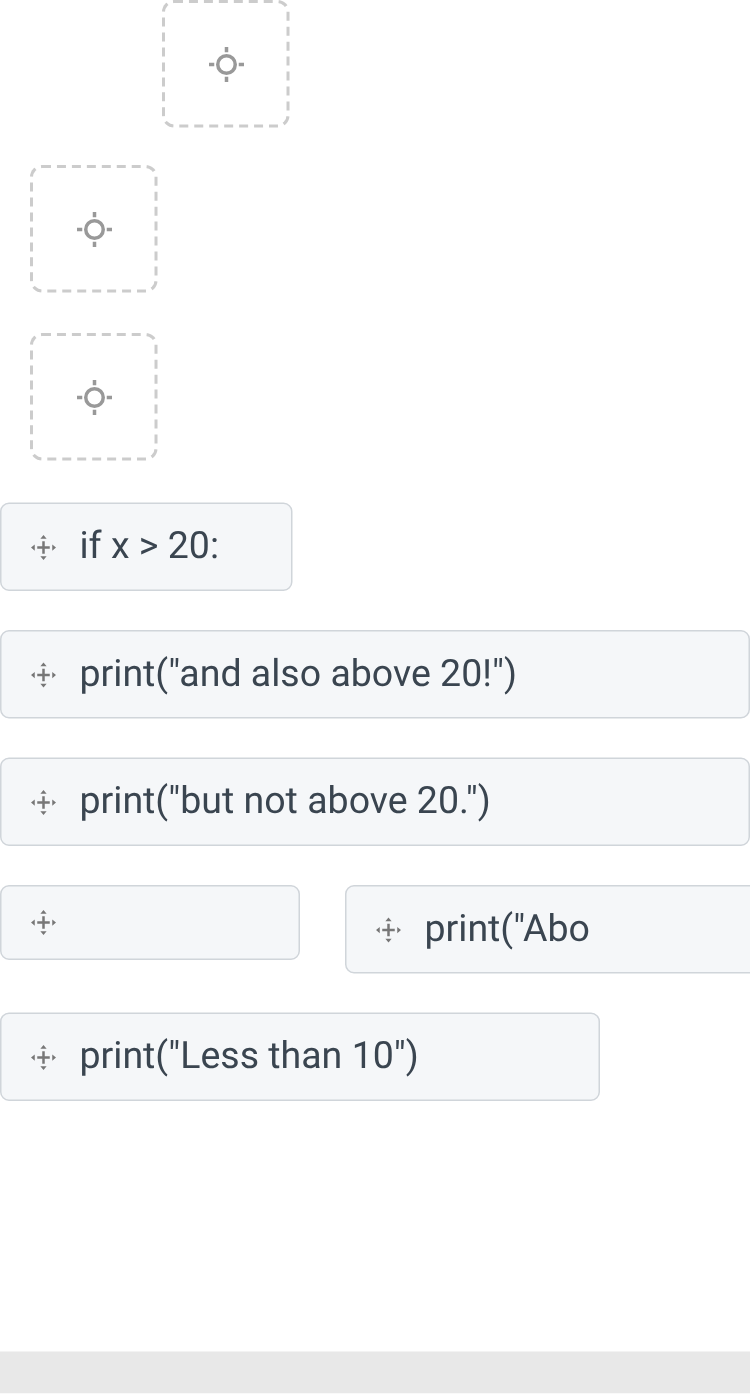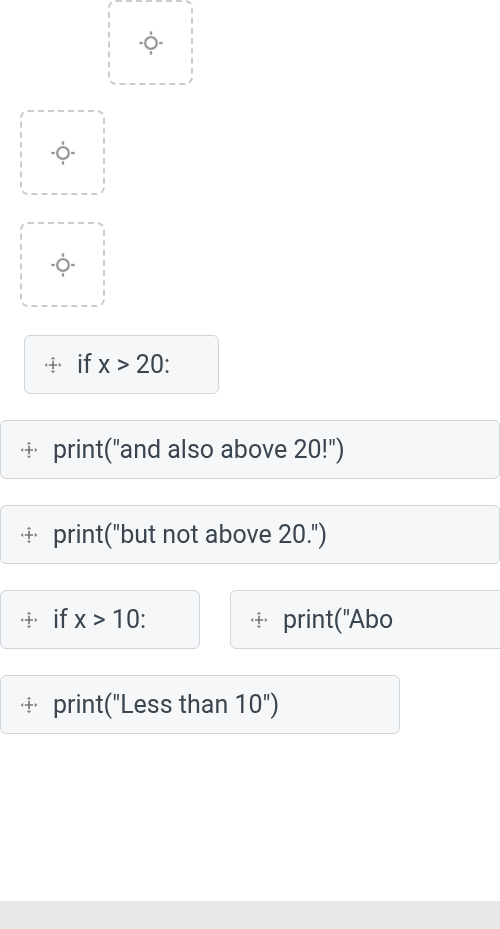--- a/index.html
+++ b/index.html
@@ -56,21 +56,20 @@
       align-items: center;
       gap: 14px;
       color: #3a4550;
       font-size: 25px;
       position: absolute;
     }
     .block-1 {
       left: 0px;
       top: 335px;
       width: 195px;
-      margin-left: 24px;
     }
     .block-2 {
       left: 0px;
       top: 420px;
       width: 500px;
     }
     .block-3 {
       left: 0px;
       top: 505px;
       width: 500px;
@@ -176,21 +175,20 @@
   <span class="code-text">print("but not above 20.")</span>
 </div>
 
 <div class="code-block block-4">
   <span class="drag-icon">
     <svg viewBox="0 0 24 24" width="22" height="22" fill="currentColor">
       <path d="M12 2l-2.5 3h5L12 2zm0 20l2.5-3h-5L12 22zm10-10l-3-2.5v5L22 12zM2 12l3 2.5v-5L2 12zm5 1h10v-2H7v2z"></path>
       <path d="M11 7h2v10h-2z"></path>
     </svg>
   </span>
-  <span class="code-text">if x &gt; 10:</span>
 </div>
 
 <div class="code-block block-5">
   <span class="drag-icon">
     <svg viewBox="0 0 24 24" width="22" height="22" fill="currentColor">
       <path d="M12 2l-2.5 3h5L12 2zm0 20l2.5-3h-5L12 22zm10-10l-3-2.5v5L22 12zM2 12l3 2.5v-5L2 12zm5 1h10v-2H7v2z"></path>
       <path d="M11 7h2v10h-2z"></path>
     </svg>
   </span>
   <span class="code-text">print("Abo</span>

